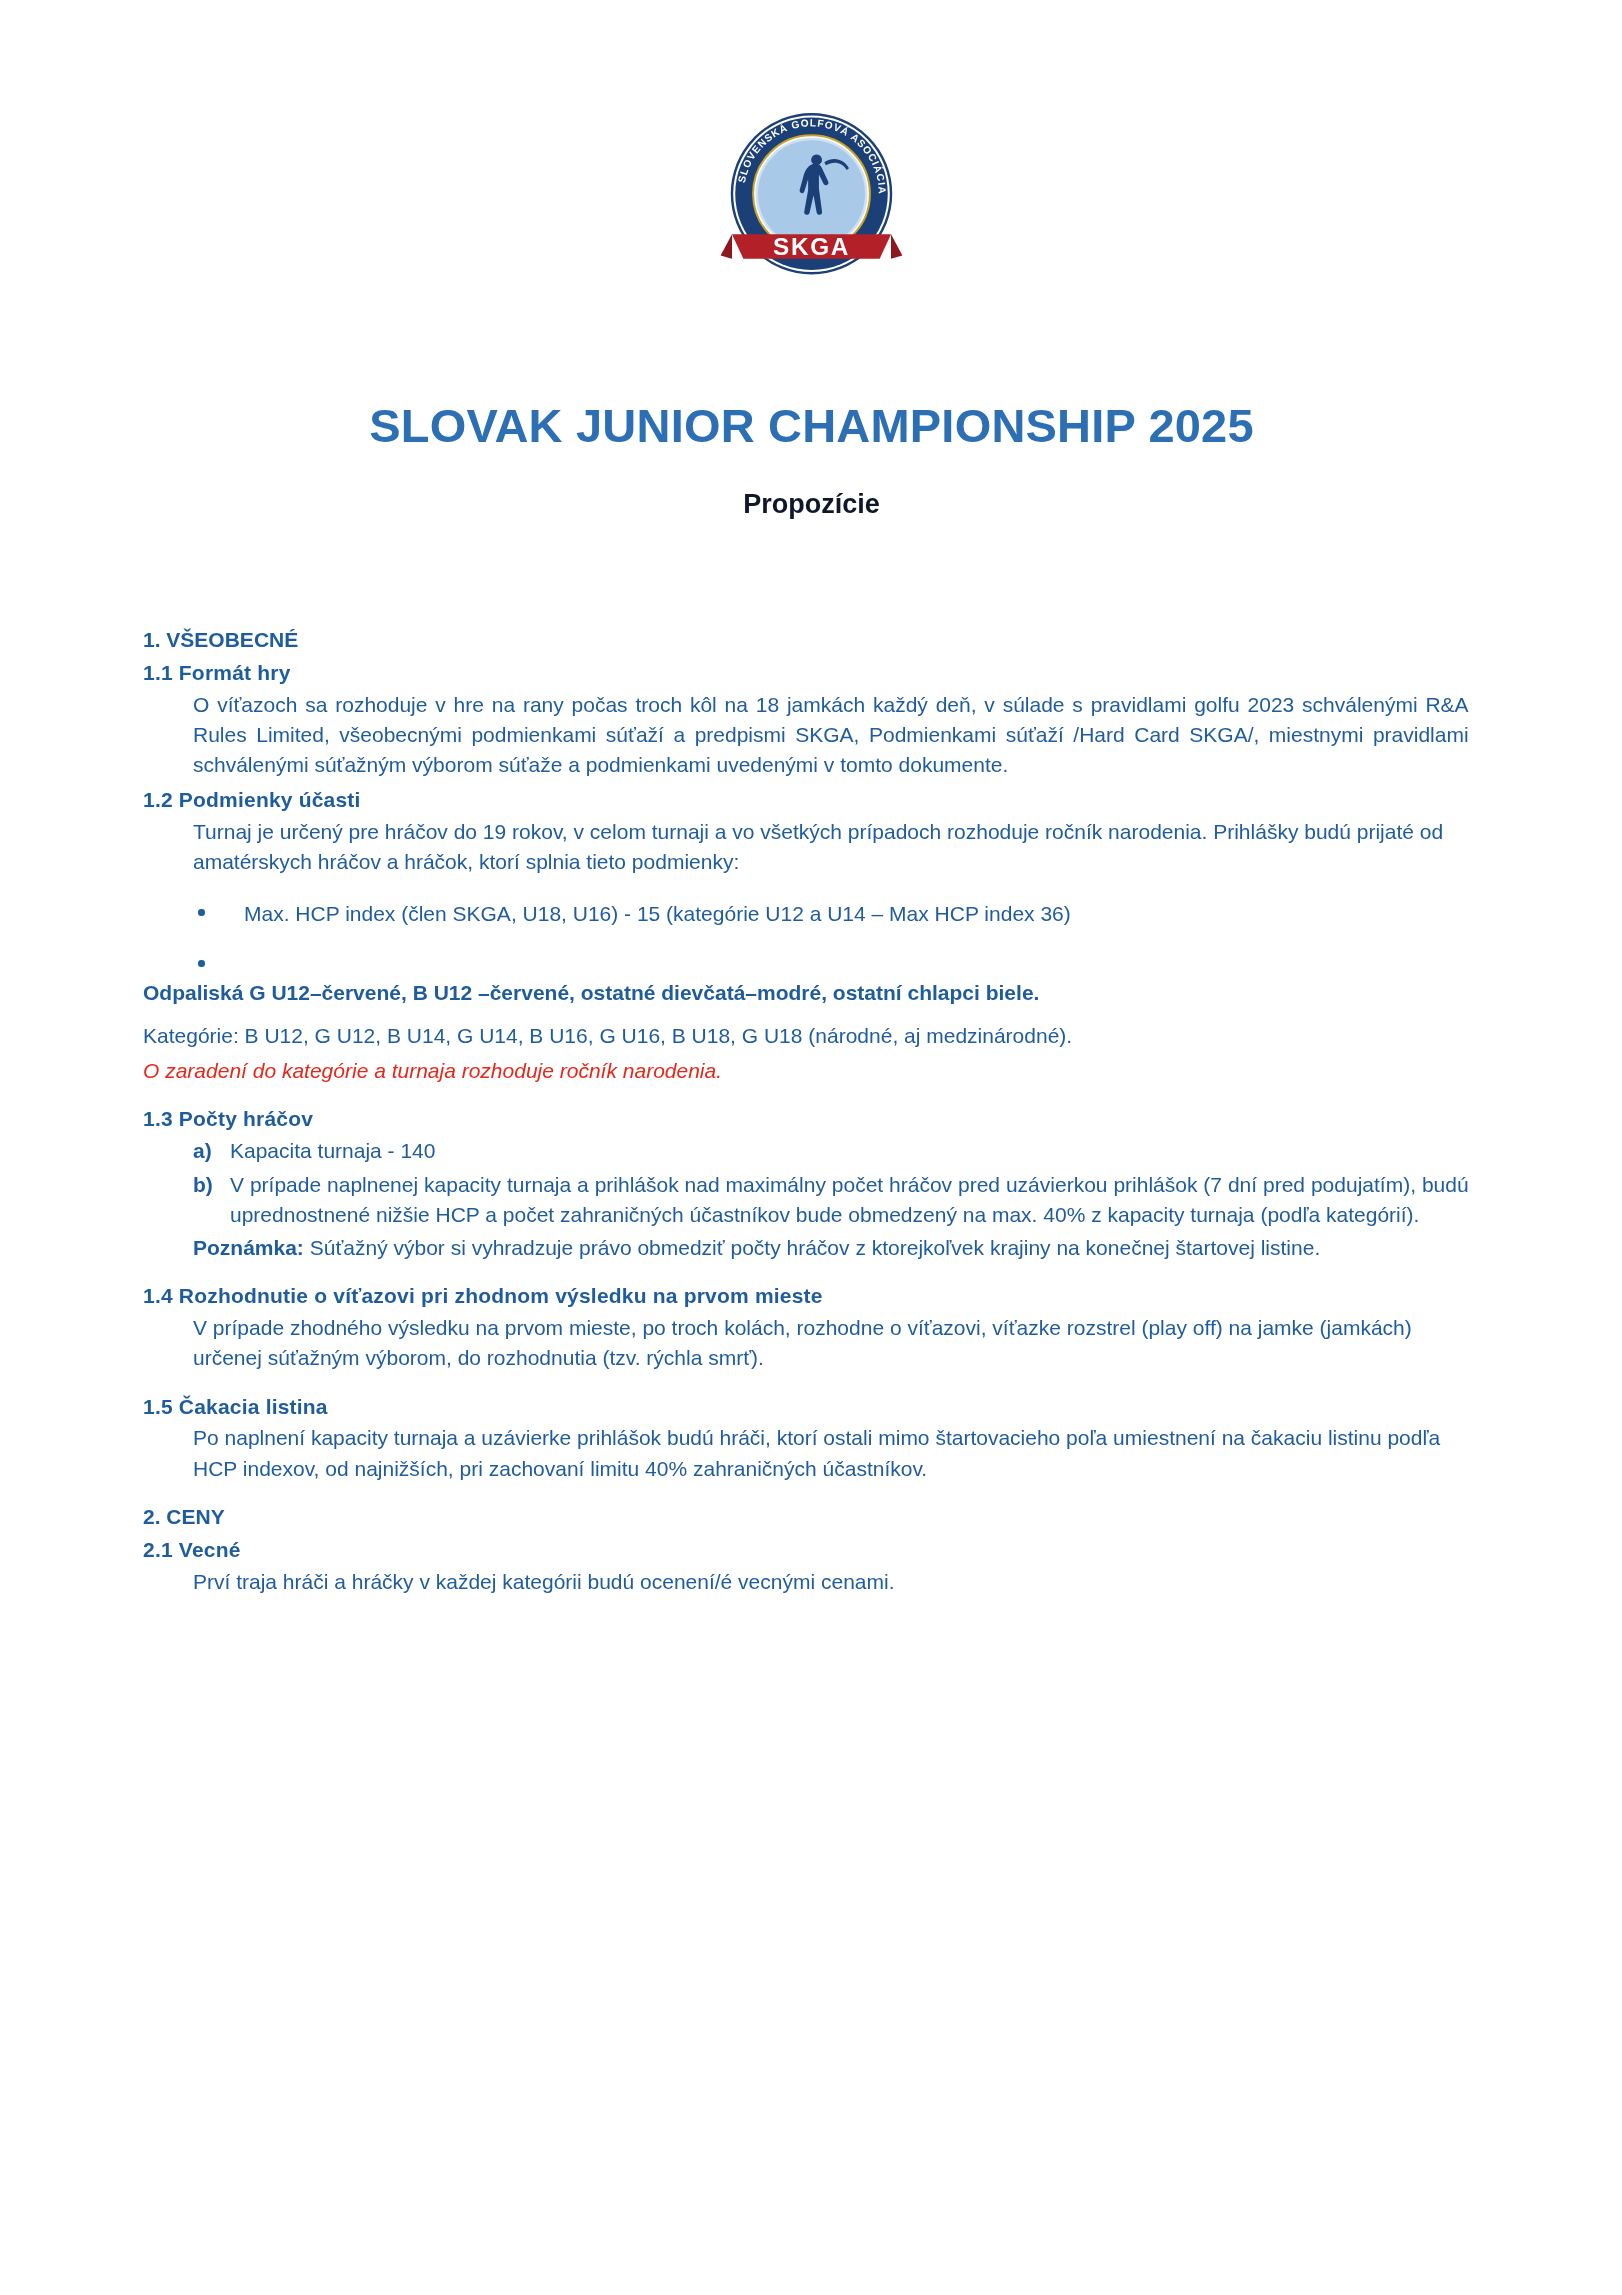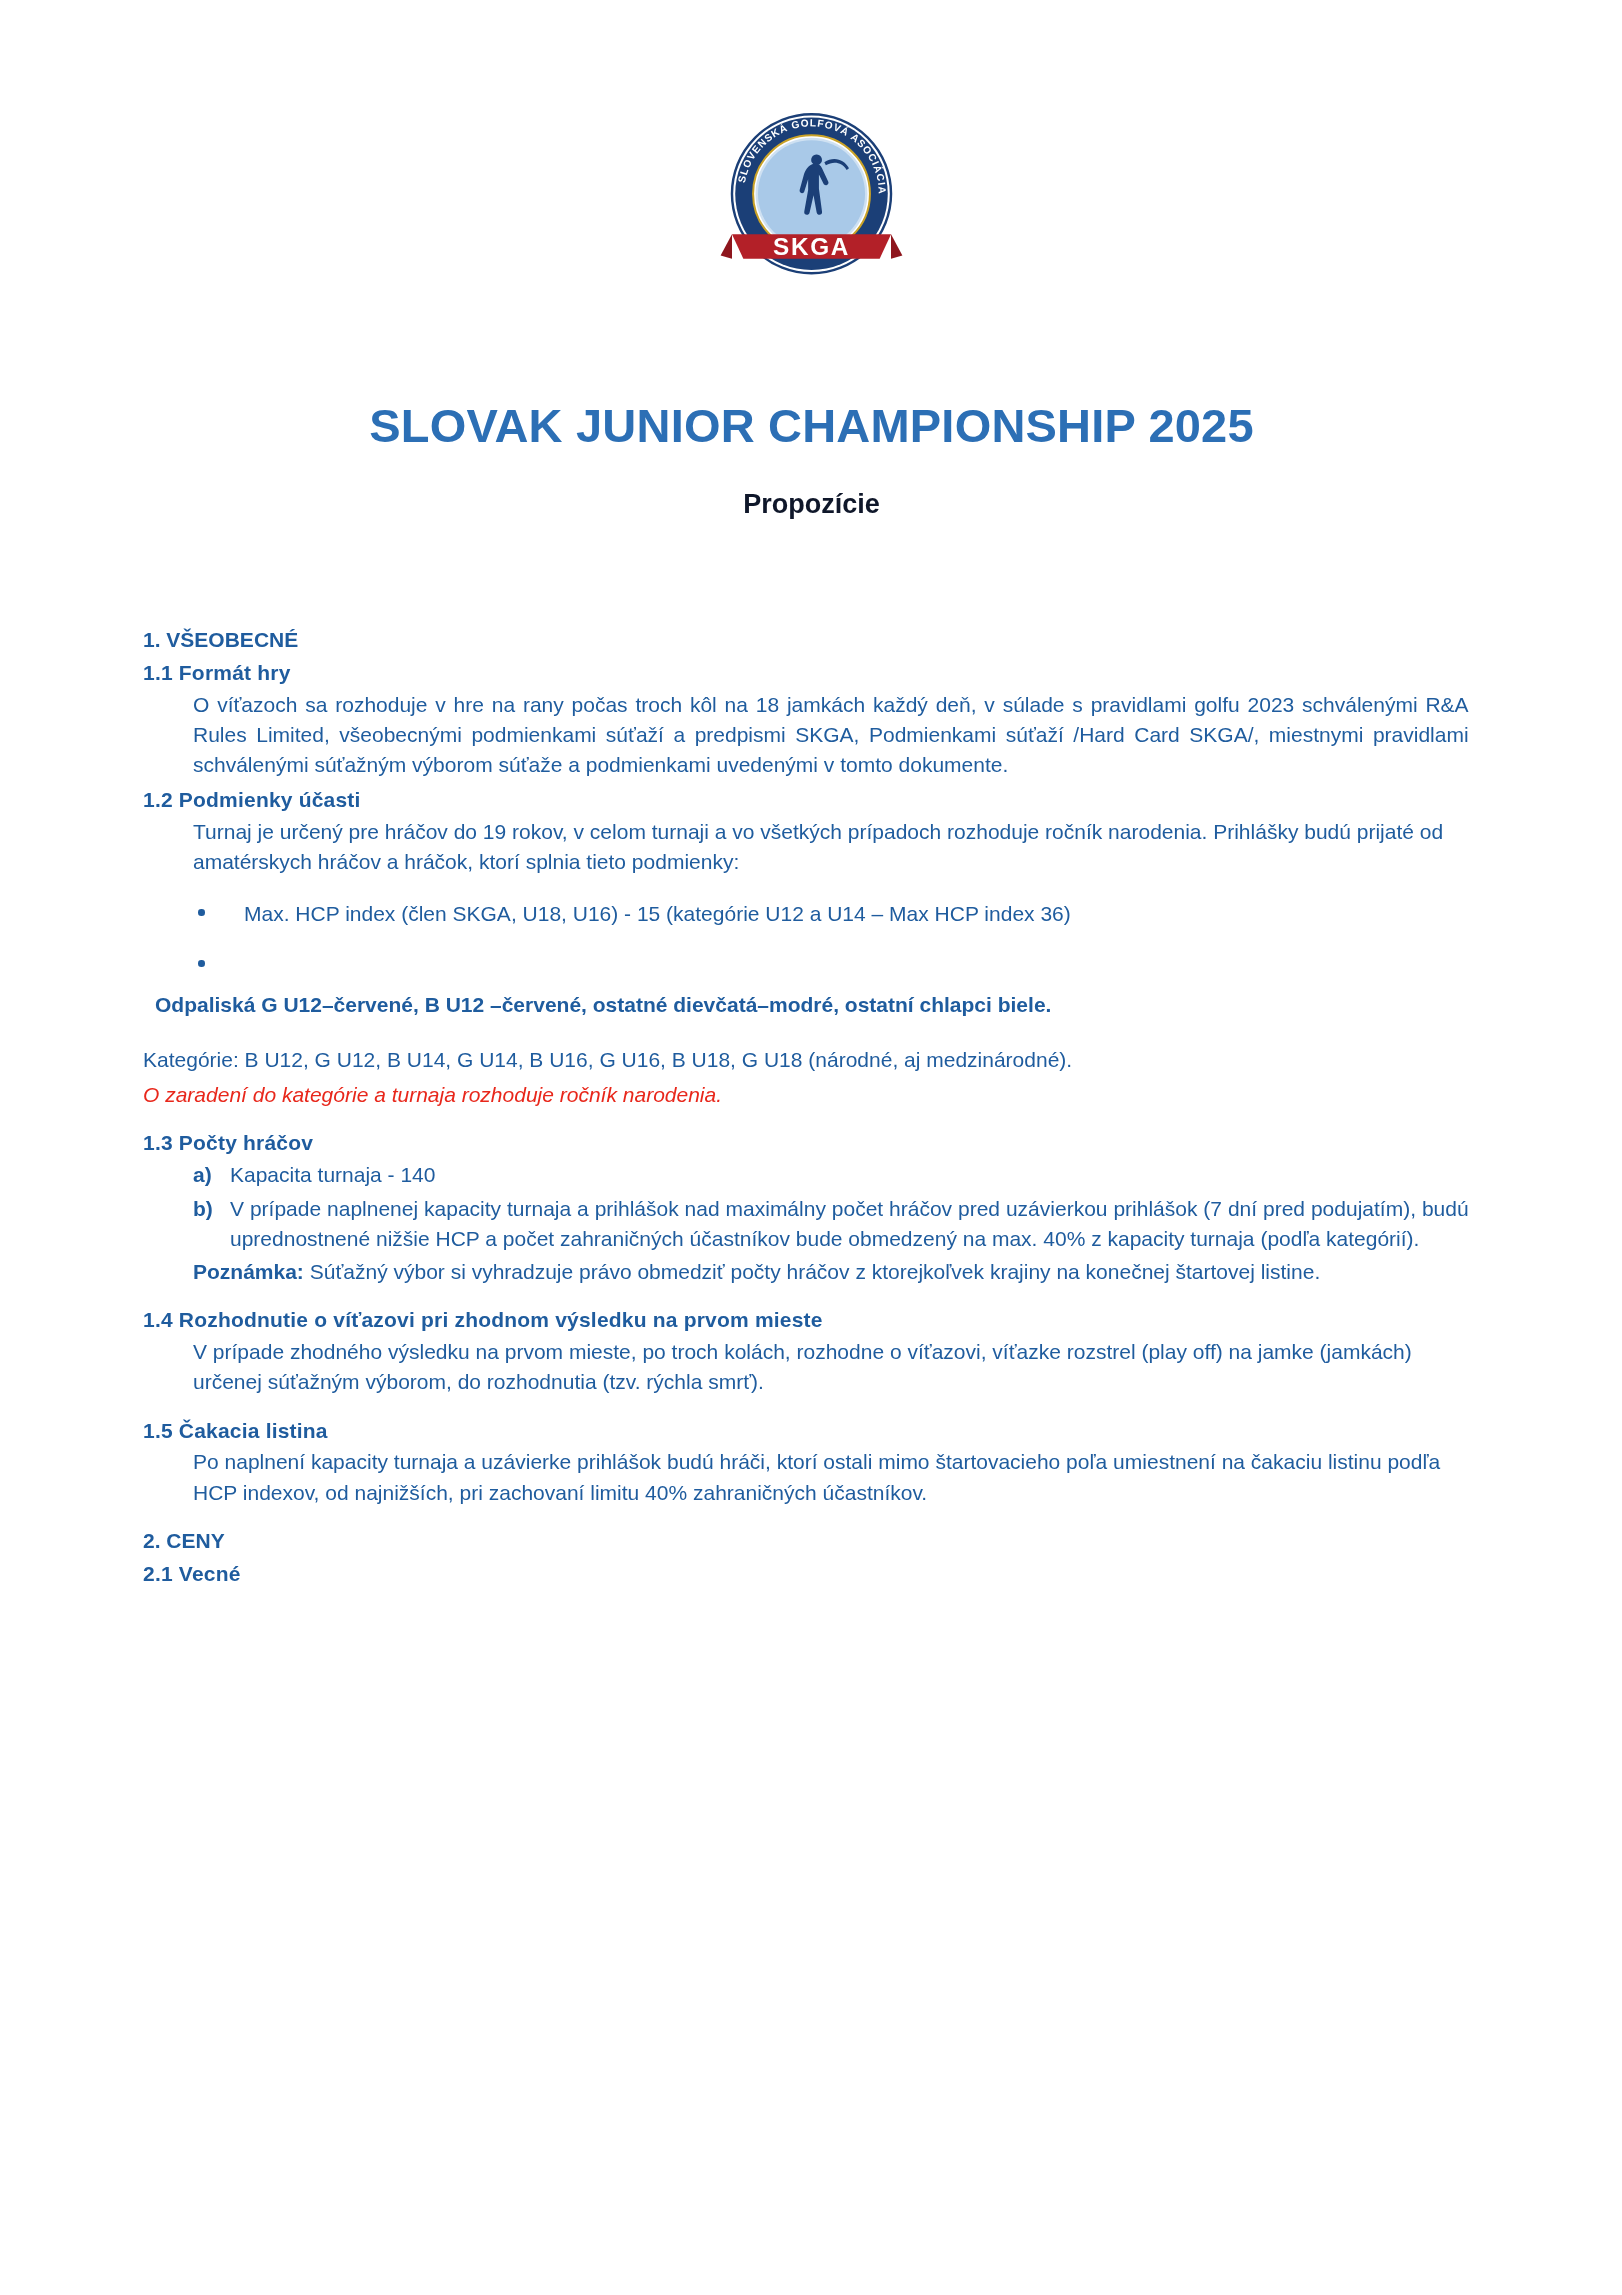--- a/index.html
+++ b/index.html
@@ -108,21 +108,21 @@
     top: 10.5px;
     width: 6.5px;
     height: 6.5px;
     border-radius: 50%;
     background: #1f5c9e;
   }
 
   .bold-line {
     font-weight: bold;
     font-size: 21px;
-    margin: 12px;
+    margin: 0;
   }
   .red {
     color: #e8271b;
     font-style: italic;
   }
 
   
   .letters {
     margin: 0;
     padding: 0 0 0 50px;
@@ -241,16 +241,17 @@
 
     <div class="spacer-sm"></div>
 
     <div class="h-sub">1.5   Čakacia listina</div>
     <div class="para block">Po naplnení kapacity turnaja a uzávierke prihlášok budú hráči, ktorí ostali mimo štartovacieho poľa umiestnení na čakaciu listinu podľa HCP indexov, od najnižších, pri zachovaní limitu 40% zahraničných účastníkov.</div>
 
     <div class="spacer-sm"></div>
 
     <div class="h-sec">2. CENY</div>
     <div class="h-sub">2.1  Vecné</div>
+    <div class="para">Prví traja hráči a hráčky v každej kategórii budú ocenení/é vecnými cenami.</div>
 
   </div>
 </div>
 
 
 </body></html>

